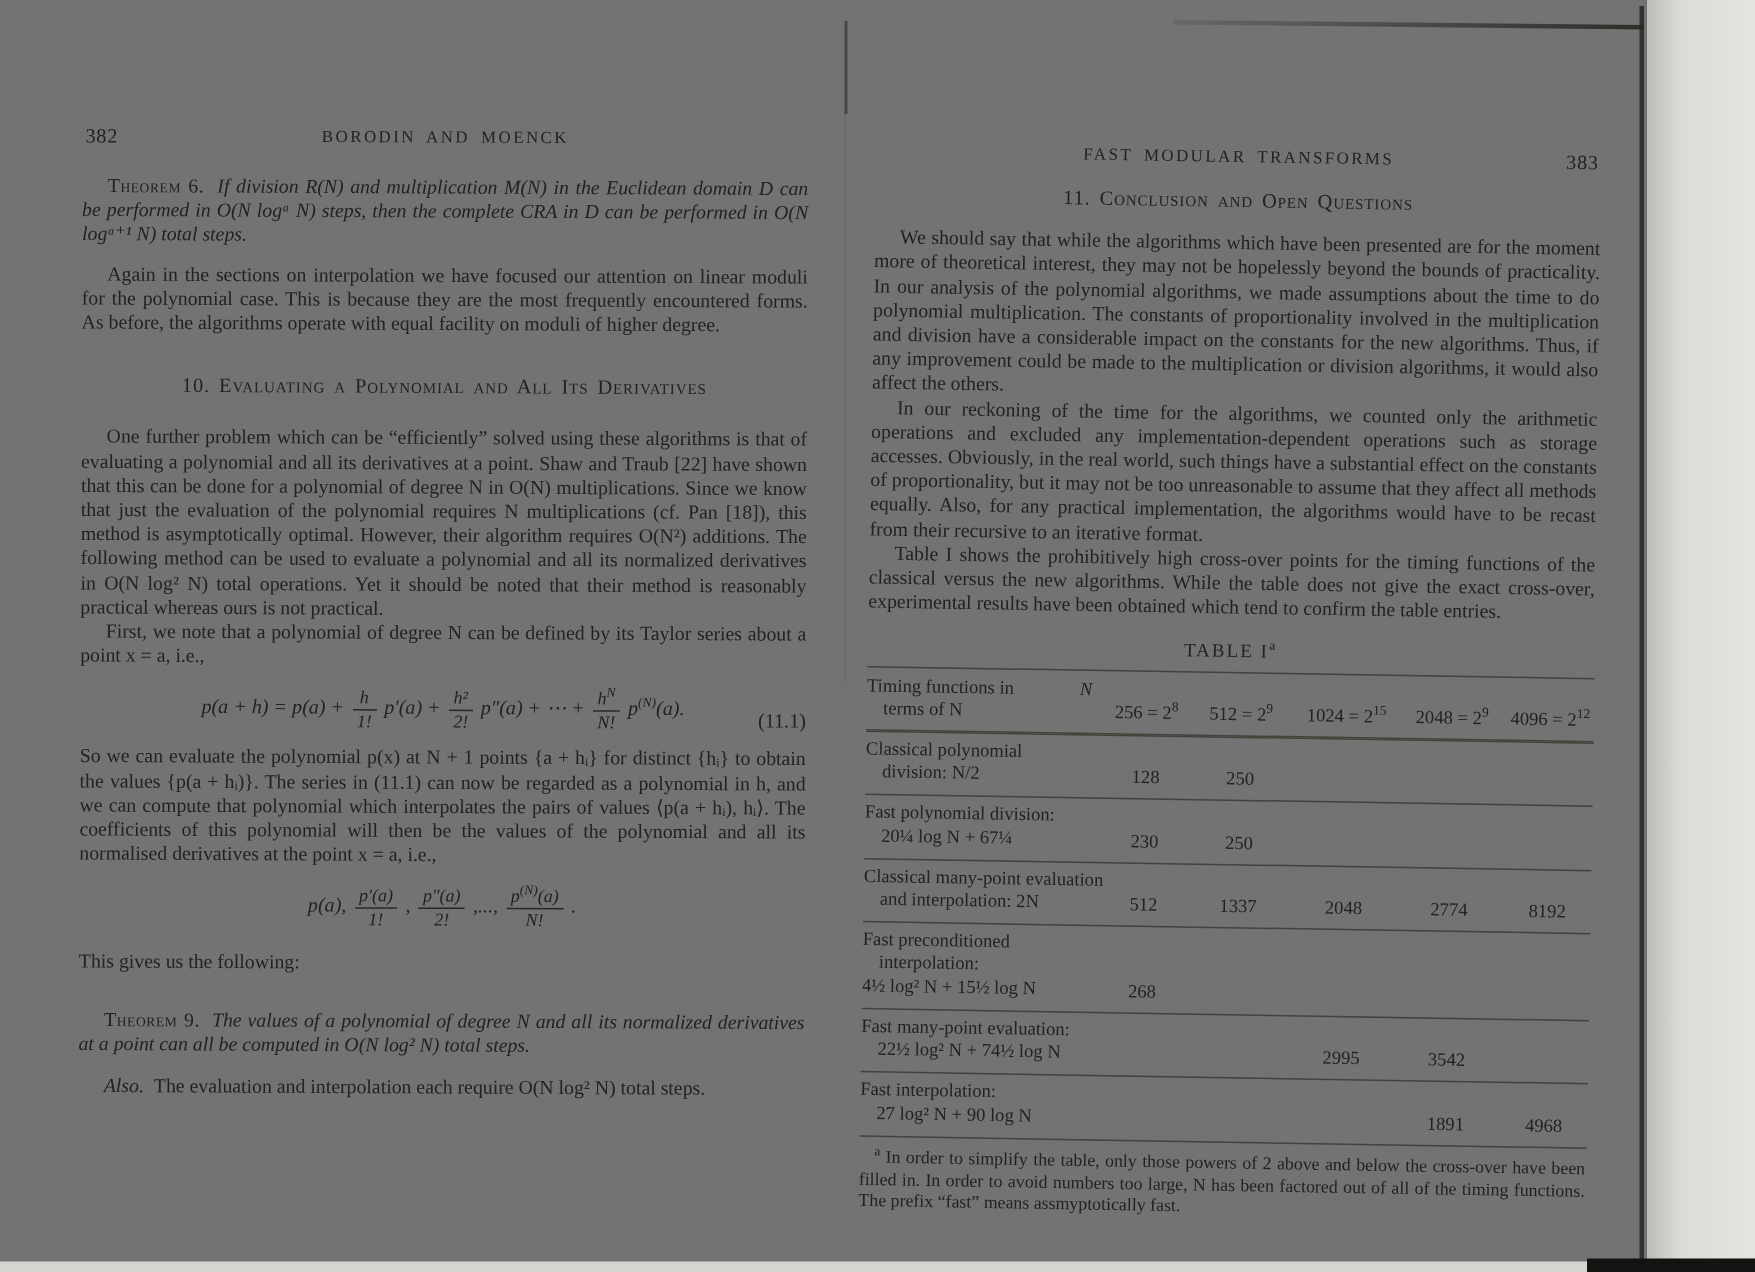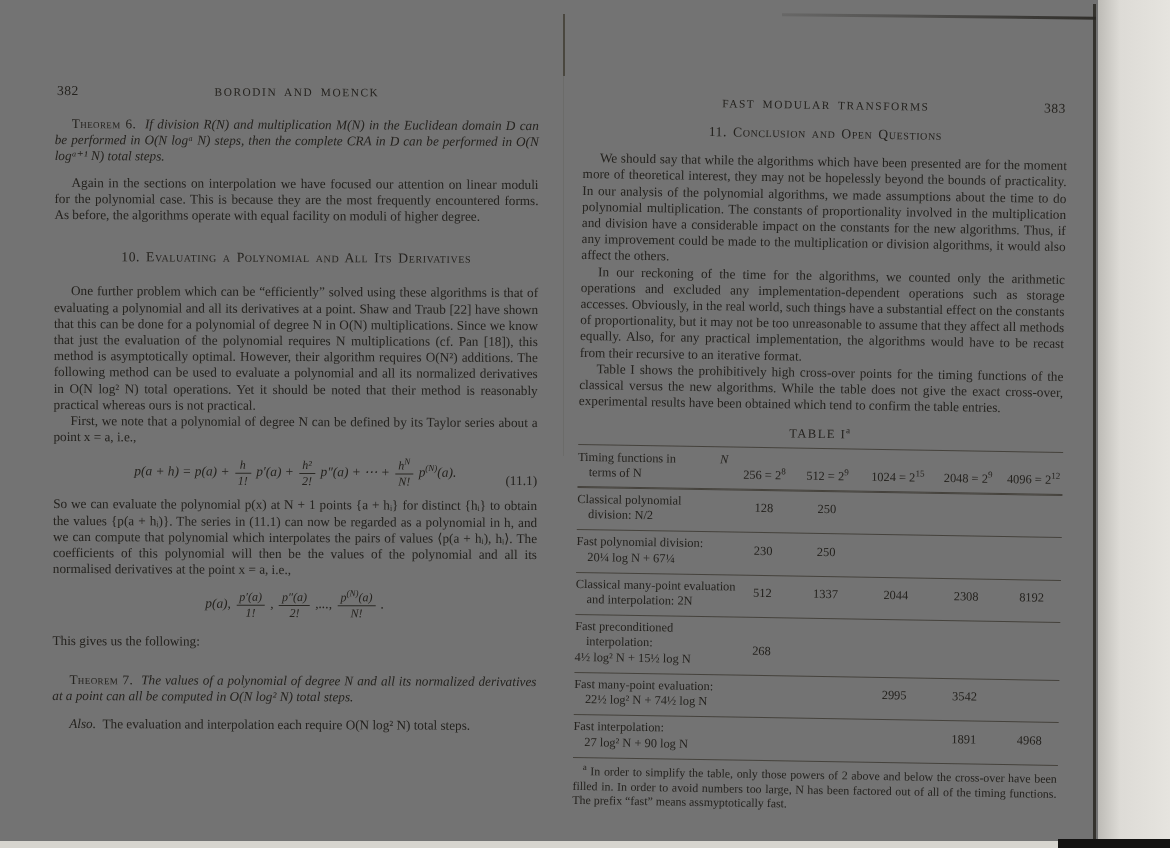--- a/index.html
+++ b/index.html
@@ -55,21 +55,21 @@
   
   .table-title{text-align:center;font-size:12.6px;letter-spacing:1.4px;margin-top:13px;}
   .tbl{margin-top:5px;width:485px;font-size:12.4px;line-height:15.2px;border-bottom:1.2px solid #45423c;text-align:left;}
   .thead{position:relative;border-top:1.2px solid #45423c;border-bottom:1px solid #45423c;padding:5px 0 6px;}
   .trow{position:relative;border-top:1px solid #45423c;padding:4px 0 7px;}
   .trow:first-of-type{border-top:none;}
   .tlab-line{white-space:nowrap;}
   .ind{padding-left:11px;}
   .n-mark{position:absolute;left:142px;top:5px;font-style:italic;}
   .hcol,.tval{position:absolute;transform:translateX(-50%);white-space:nowrap;}
-  .hcol{bottom:6px;} .tval{bottom:16px;}
+  .hcol{bottom:6px;} .tval{bottom:6px;}
   .c1{left:38.5%;text-align:right;} .c2{left:51.5%;} .c3{left:66%;} .c4{left:80.5%;} .c5{left:94%;}
   .footnote{margin-top:6px;font-size:11.9px;line-height:14.8px;text-align:justify;text-indent:10px;}
 </style>
 </head>
 <body>
 
 <div class="scan">
 
   <div class="right-strip"></div>
   <div class="page-edge-line"></div>
@@ -113,21 +113,21 @@
       <span class="frac"><i class="num">p′(a)</i><i class="den">1!</i></span>
       <i>,</i>
       <span class="frac"><i class="num">p″(a)</i><i class="den">2!</i></span>
       <i>,...,</i>
       <span class="frac"><span class="num"><i>p</i><sup>(N)</sup><i>(a)</i></span><i class="den">N!</i></span>
       <i>.</i>
     </div>
 
     <p class="para no-indent mt14">This gives us the following:</p>
 
-    <p class="para mt22"><span class="sc">Theorem 7.</span>&nbsp;&nbsp;<span class="theorem-text">The values of a polynomial of degree N and all its normalized derivatives at a point can all be computed in O(N log² N) total steps.</span></p>
+    <p class="para mt22"><span class="sc">Theorem 9.</span>&nbsp;&nbsp;<span class="theorem-text">The values of a polynomial of degree N and all its normalized derivatives at a point can all be computed in O(N log² N) total steps.</span></p>
 
     <p class="para mt12"><span class="proof-label">Also.</span>&nbsp;&nbsp;<span>The evaluation and interpolation each require O(N log² N) total steps.</span></p>
   </div>
 
   <div class="page-block page-right">
     <div class="pg-head">
       <span class="running-head">FAST MODULAR TRANSFORMS</span>
       <span class="pg-num r">383</span>
     </div>
 
@@ -169,22 +169,22 @@
         <span class="tval c3"></span>
         <span class="tval c4"></span>
         <span class="tval c5"></span>
       </div>
 
       <div class="trow">
         <div class="tlab-line">Classical many-point evaluation</div>
         <div class="tlab-line ind">and interpolation: 2N</div>
         <span class="tval c1">512</span>
         <span class="tval c2">1337</span>
-        <span class="tval c3">2044</span>
-        <span class="tval c4">2308</span>
+        <span class="tval c3">2048</span>
+        <span class="tval c4">2774</span>
         <span class="tval c5">8192</span>
       </div>
 
       <div class="trow">
         <div class="tlab-line">Fast preconditioned</div>
         <div class="tlab-line ind">interpolation:</div>
         <div class="tlab-line">4½ log² N + 15½ log N</div>
         <span class="tval c1">268</span>
         <span class="tval c2"></span>
         <span class="tval c3"></span>

